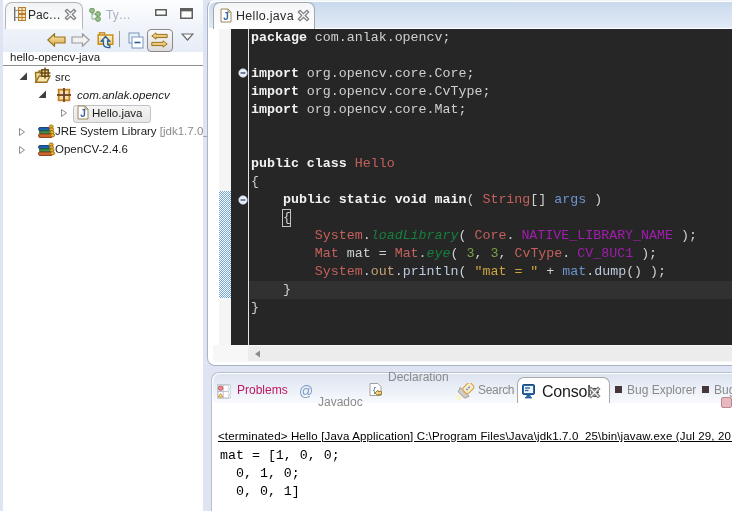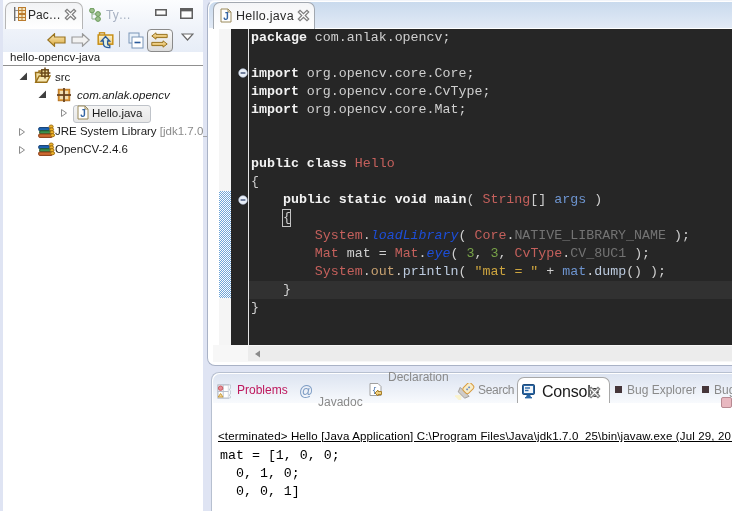--- a/index.html
+++ b/index.html
@@ -1,26 +1,26 @@
 <!DOCTYPE html>
 <html><head><meta charset="utf-8"><style>
 html,body{margin:0;padding:0;}
 body{width:732px;height:511px;position:relative;background:#dfe4f3;font-family:"Liberation Sans",sans-serif;overflow:hidden;}
 .abs{position:absolute;}
 .tabtxt{font-size:12px;color:#2a2a2a;}
 pre{margin:0;font-family:"Liberation Mono",monospace;}
 .kw{color:#f2f2f2;font-weight:bold;}
 .ty{color:#c4605c;}
-.im{color:#1d4ed8;font-style:italic;}
+.im{color:#15803d;font-style:italic;}
 .me{color:#bccade;}
 .fd{color:#c8a271;}
 .va{color:#6d94cf;}
 .nu{color:#78a348;}
 .st{color:#cda53f;}
-.co{color:#737373;}
+.co{color:#a21caf;margin-left:7px;}
 </style></head>
 <body>
 
 <div class="abs" style="left:3px;top:0;width:200px;height:511px;background:#fff;">
 
   <div class="abs" style="left:0;top:0;width:200px;height:52px;background:linear-gradient(#fcfdfe,#eef2f9 60%,#e7edf7);"></div>
 
   <div class="abs" style="left:2px;top:2px;width:76px;height:26px;background:linear-gradient(#f2f3f5,#ffffff);border:1px solid #b6b6b6;border-bottom:none;border-radius:7px 7px 0 0;"></div>
   <svg class="abs" style="left:10px;top:7px" width="13" height="14" viewBox="0 0 13 14">
     <line x1="1.7" y1="0" x2="1.7" y2="14" stroke="#707070" stroke-width="1.4"></line>

